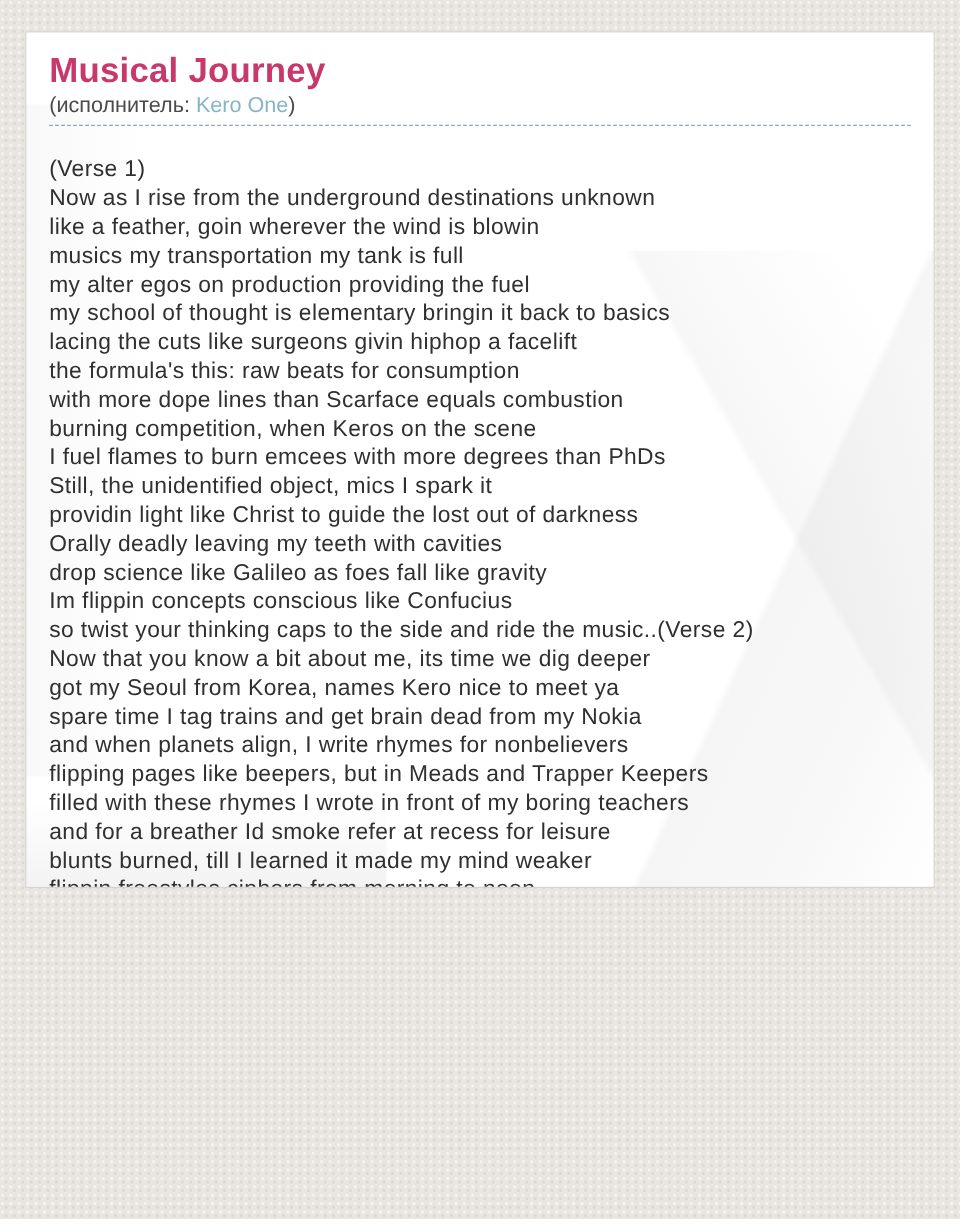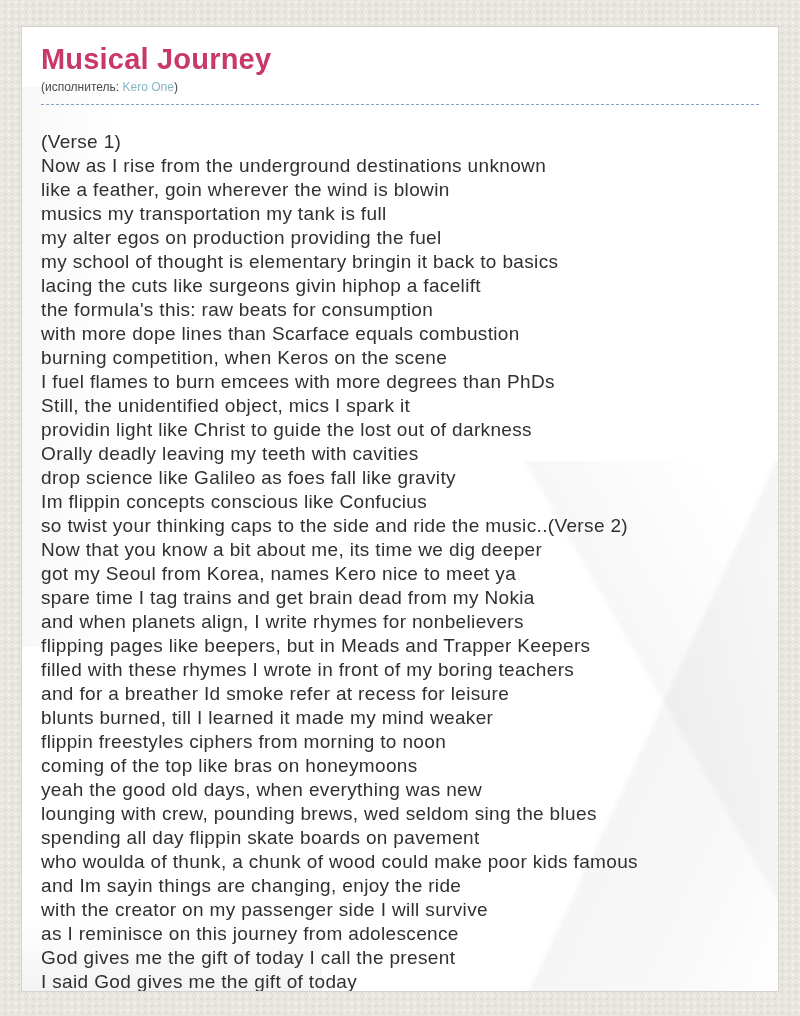--- a/index.html
+++ b/index.html
@@ -18,21 +18,21 @@
       radial-gradient(circle at 2px 2px, rgba(255,255,255,0.55) 1px, transparent 1.6px),
       radial-gradient(circle at 5px 5px, rgba(190,182,172,0.28) 1px, transparent 1.6px);
     background-size: 7px 7px, 7px 7px;
   }
 
   .lyrics-card {
     position: absolute;
     left: 21px;
     top: 26px;
     width: 758px;
-    height: 966px;
+    height: 714px;
     box-sizing: border-box;
     background: var(--card-bg, #ffffff);
     border: 1px solid var(--card-border, #d6d2cc);
     padding: 10px 19px 0 19px;
     overflow: hidden;
   }
 
   
   .wm {
     position: absolute;
@@ -71,21 +71,21 @@
   }
   .page-title {
     margin: 6px 0 2px 0;
     font-size: 29px;
     line-height: 32px;
     font-weight: bold;
     color: var(--title, #c8386a);
     letter-spacing: 0.2px;
   }
   .artist-line {
-    font-size: 12px;
+    font-size: 18px;
     line-height: 20px;
     color: var(--subtitle, #4a4a4a);
   }
   .artist-link {
     color: var(--artist-link, #84b6c6);
     text-decoration: none;
     cursor: pointer;
   }
 
   .lyrics-text {

